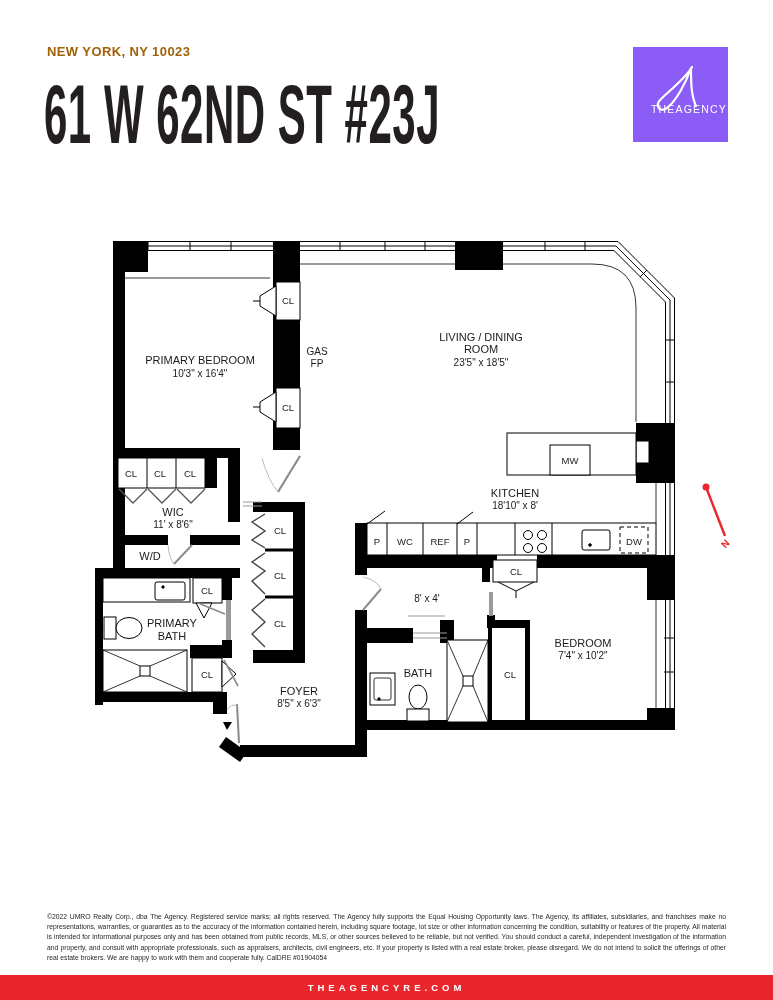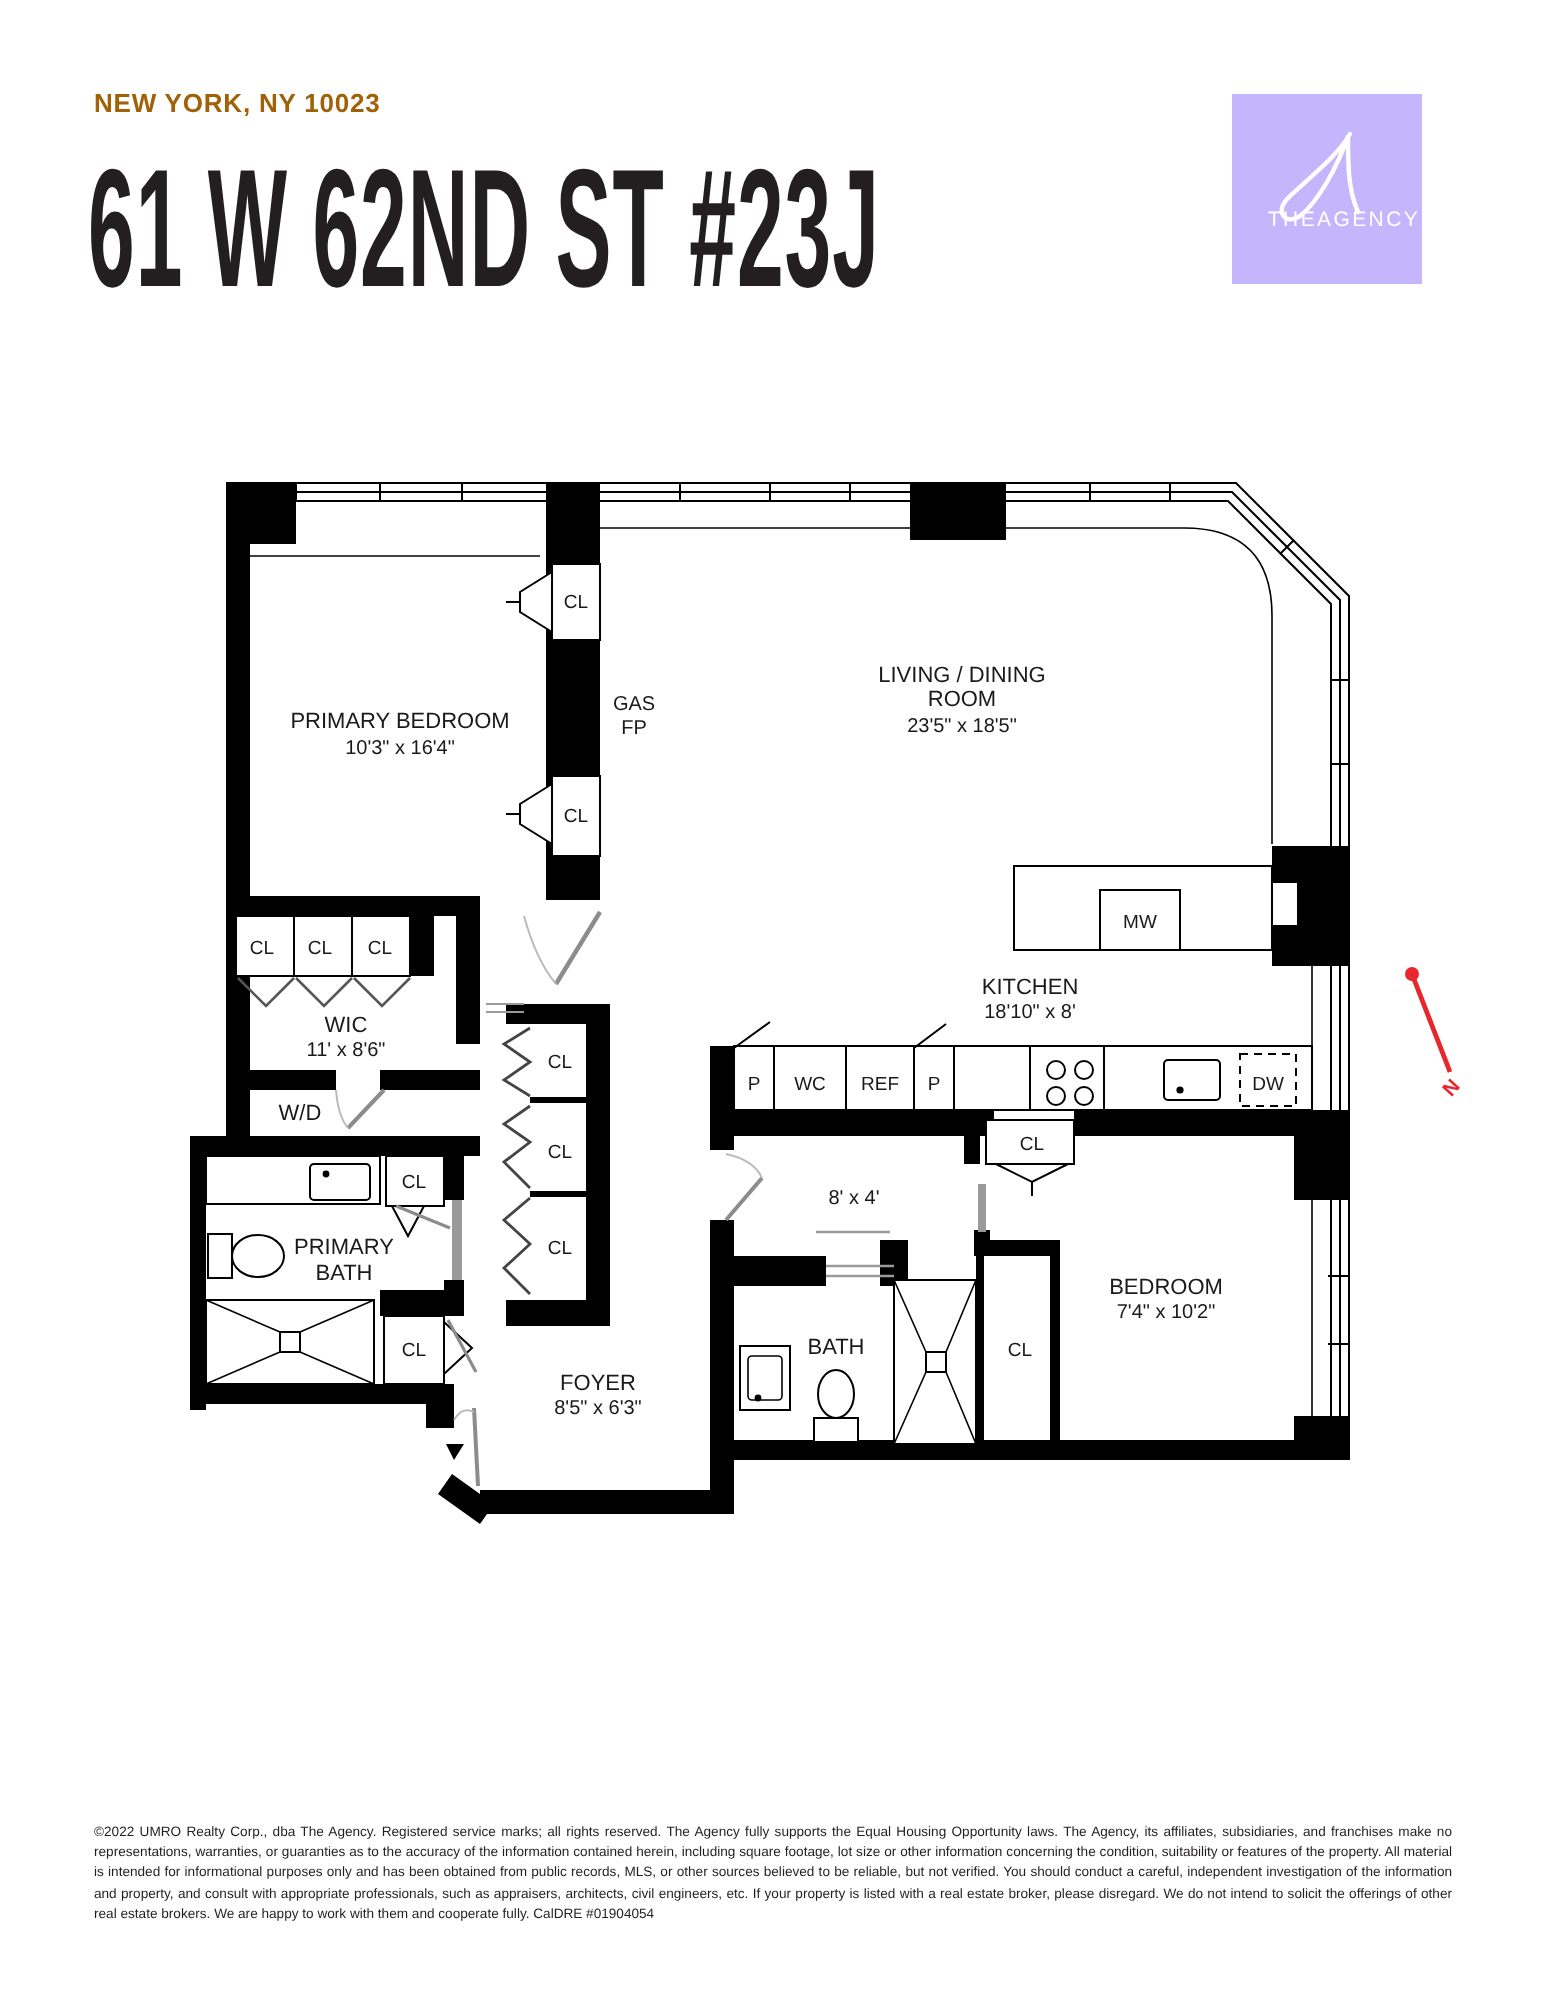--- a/index.html
+++ b/index.html
@@ -3,21 +3,21 @@
 <meta charset="utf-8">
 <style>
   html,body{margin:0;padding:0;background:#fff;}
   #page{position:relative;width:773px;height:1000px;background:#ffffff;overflow:hidden;
         font-family:"Liberation Sans",sans-serif;}
   #location{position:absolute;left:47px;top:44px;font-size:13px;font-weight:bold;
             letter-spacing:.4px;color:#a16207;}
   #address{position:absolute;left:44px;top:72px;font-size:84px;font-weight:bold;
            color:#231f20;letter-spacing:1px;white-space:nowrap;
            transform:scale(.5,1);transform-origin:left top;line-height:1;}
-  #logo{position:absolute;left:616px;top:47px;width:95px;height:95px;background:#c4b5fd;text-decoration:underline;}
+  #logo{position:absolute;left:633px;top:47px;width:95px;height:95px;background:#8b5cf6;text-decoration:underline;}
   #plan-svg{position:absolute;left:0;top:0;width:773px;height:1000px;}
   #disclaimer{position:absolute;left:47px;top:912px;width:679px;font-size:6.8px;
               line-height:1.5;color:#231f20;text-align:justify;}
   #footer{position:absolute;left:0;top:975px;width:773px;height:25px;background:#e8262b;
           display:flex;align-items:center;justify-content:center;}
   #footer span{color:#fff;font-size:9.5px;letter-spacing:4px;font-weight:bold;}
   svg text{font-family:"Liberation Sans",sans-serif;fill:#1a1a1a;}
   .rm{font-size:11px;} .dm{font-size:10px;} .sm{font-size:9.5px;}
 </style>
 </head>
@@ -223,14 +223,17 @@
       <text class="sm" x="377" y="545">P</text>
       <text class="sm" x="405" y="545">WC</text>
       <text class="sm" x="440" y="545">REF</text>
       <text class="sm" x="467" y="545">P</text>
       <text class="sm" x="634" y="545">DW</text>
     </g>
   </svg>
 
   <div id="disclaimer">©2022 UMRO Realty Corp., dba The Agency. Registered service marks; all rights reserved. The Agency fully supports the Equal Housing Opportunity laws. The Agency, its affiliates, subsidiaries, and franchises make no representations, warranties, or guaranties as to the accuracy of the information contained herein, including square footage, lot size or other information concerning the condition, suitability or features of the property. All material is intended for informational purposes only and has been obtained from public records, MLS, or other sources believed to be reliable, but not verified. You should conduct a careful, independent investigation of the information and property, and consult with appropriate professionals, such as appraisers, architects, civil engineers, etc. If your property is listed with a real estate broker, please disregard. We do not intend to solicit the offerings of other real estate brokers. We are happy to work with them and cooperate fully. CalDRE #01904054</div>
 
+  <div id="footer">
+    <span>THEAGENCYRE.COM</span>
+  </div>
 
 </div>
 
 </body></html>

